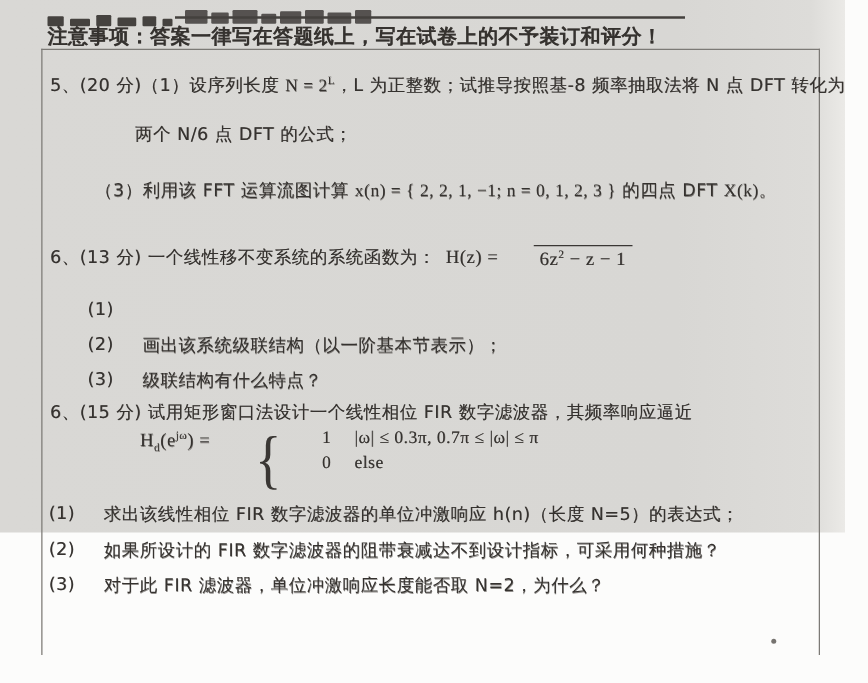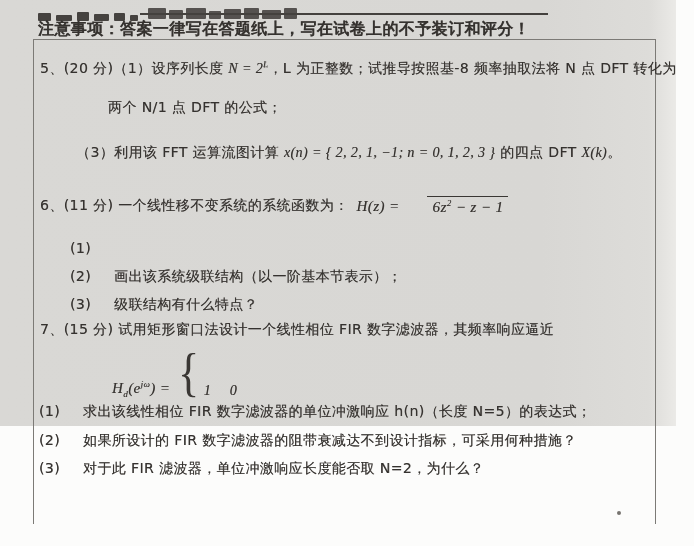--- a/index.html
+++ b/index.html
@@ -30,30 +30,30 @@
   
   .qbox{
     position:absolute;left:33px;top:39px;width:621px;height:484px;
     border:1.6px solid #7c7a76;border-bottom:none;
     background:transparent;
   }
   .line{position:absolute;font-size:14px;}
   .item{display:flex;}
   .item .no{width:30px;flex:0 0 auto;}
   .item .gap{width:14px;flex:0 0 auto;}
-  .math{font-family:"Liberation Serif","DejaVu Serif",serif;font-style:italic;}
+  .math{font-family:"Liberation Serif","DejaVu Serif",serif;}
   sup{font-size:9px;}
   sub{font-size:9px;}
   
   .hz-row{display:flex;align-items:center;}
   .frac{display:inline-flex;flex-direction:column;align-items:center;margin-left:8px;font-size:15px;}
   .frac .den{border-top:1.5px solid #3a3734;padding:1px 5px 0 5px;margin-left:20px;}
   .frac .num{padding:0 5px 1px 5px;}
   
-  .piecewise{display:flex;align-items:flex-end;}
+  .piecewise{display:flex;align-items:flex-start;gap:28px;}
   .brace{
     font-family:"Liberation Serif","DejaVu Serif",serif;font-style:normal;
     font-size:52px;font-weight:300;line-height:52px;color:#3a3734;
     transform:scaleX(.85);margin:0 2px 0 6px;text-shadow:none;
   }
   .cases{display:grid;grid-template-columns:26px auto;row-gap:4px;font-size:14px;}
   .speck{position:absolute;left:617px;top:511px;width:4px;height:4px;border-radius:50%;background:#76736f;}
 </style>
 </head>
 <body>
@@ -66,52 +66,54 @@
   <div class="scribble">
     <span class="scr" style="width:18px"></span><span class="scr" style="width:14px;height:9px"></span><span class="scr" style="width:20px"></span><span class="scr" style="width:12px;height:8px"></span><span class="scr" style="width:17px;height:10px"></span><span class="scr" style="width:15px"></span><span class="scr" style="width:19px;height:9px"></span><span class="scr" style="width:13px"></span>
   </div>
   <div class="underline"></div>
 
   <div class="notice txt"><span>注意事项：</span><span>答案一律写在答题纸上，写在试卷上的不予装订和评分！</span></div>
 
   <div class="qbox">
 
     <div class="line txt" style="left:6px;top:19px;"><span>5、(20 分)（1）设序列长度 </span><span class="math"><span>N = 2</span><sup>L</sup></span><span>，L 为正整数；试推导按照基-8 频率抽取法将 N 点 DFT 转化为</span></div>
-    <div class="line txt" style="left:74px;top:59px;">两个 N/1 点 DFT 的公式；</div>
+    <div class="line txt" style="left:74px;top:59px;">两个 N/6 点 DFT 的公式；</div>
     <div class="line txt" style="left:42px;top:104px;"><span>（3）利用该 FFT 运算流图计算 </span><span class="math">x(n) = { 2, 2, 1, −1; n = 0, 1, 2, 3 }</span><span> 的四点 DFT </span><span class="math">X(k)</span><span>。</span></div>
 
     <div class="line txt hz-row" style="left:6px;top:140px;height:52px;">
-      <span>6、(11 分) 一个线性移不变系统的系统函数为：</span>
+      <span>6、(13 分) 一个线性移不变系统的系统函数为：</span>
       <span class="math" style="margin-left:8px;font-size:15px;">H(z) =</span>
       <span class="frac math">
         <span class="den"><span>6z</span><sup>2</sup><span> − z − 1</span></span>
       </span>
     </div>
     <div class="line txt item" style="left:36px;top:200px;">
         <span class="no">(1)</span>
         <span class="gap"></span>
       </div>
     <div class="line txt item" style="left:36px;top:228px;">
         <span class="no">(2)</span>
         <span class="gap"></span>
         <span>画出该系统级联结构（以一阶基本节表示）；</span>
       </div>
     <div class="line txt item" style="left:36px;top:256px;">
         <span class="no">(3)</span>
         <span class="gap"></span>
         <span>级联结构有什么特点？</span>
       </div>
 
-    <div class="line txt" style="left:6px;top:281px;">7、(15 分) 试用矩形窗口法设计一个线性相位 FIR 数字滤波器，其频率响应逼近</div>
+    <div class="line txt" style="left:6px;top:281px;">6、(15 分) 试用矩形窗口法设计一个线性相位 FIR 数字滤波器，其频率响应逼近</div>
     <div class="line txt piecewise" style="left:78px;top:303px;height:56px;">
       <span class="math" style="font-size:15px;"><span>H</span><sub>d</sub><span>(e</span><sup>jω</sup><span>) =</span></span>
       <span class="brace">{</span>
       <span class="cases math">
         <span>1</span>
+          <span>|ω| ≤ 0.3π, 0.7π ≤ |ω| ≤ π</span>
         <span>0</span>
+          <span>else</span>
       </span>
     </div>
     <div class="line txt item" style="left:5px;top:363px;">
         <span class="no">(1)</span>
         <span class="gap"></span>
         <span>求出该线性相位 FIR 数字滤波器的单位冲激响应 h(n)（长度 N=5）的表达式；</span>
       </div>
     <div class="line txt item" style="left:5px;top:392px;">
         <span class="no">(2)</span>
         <span class="gap"></span>

